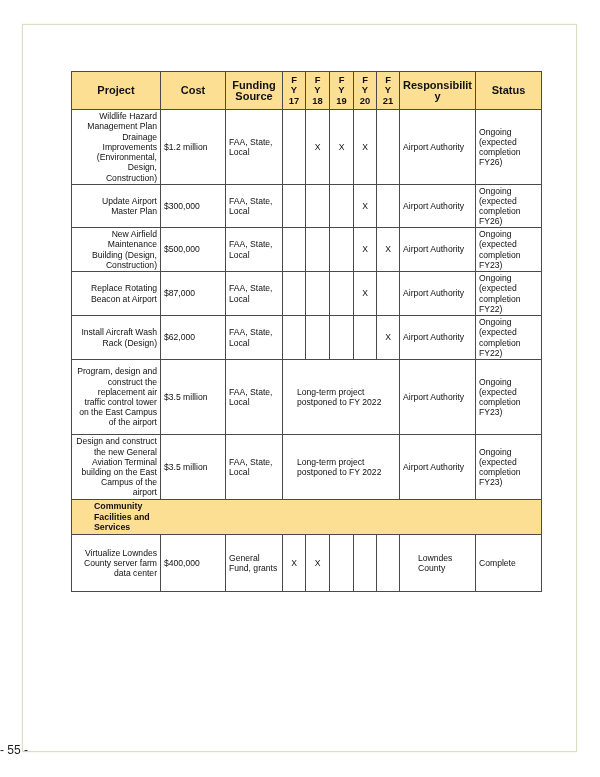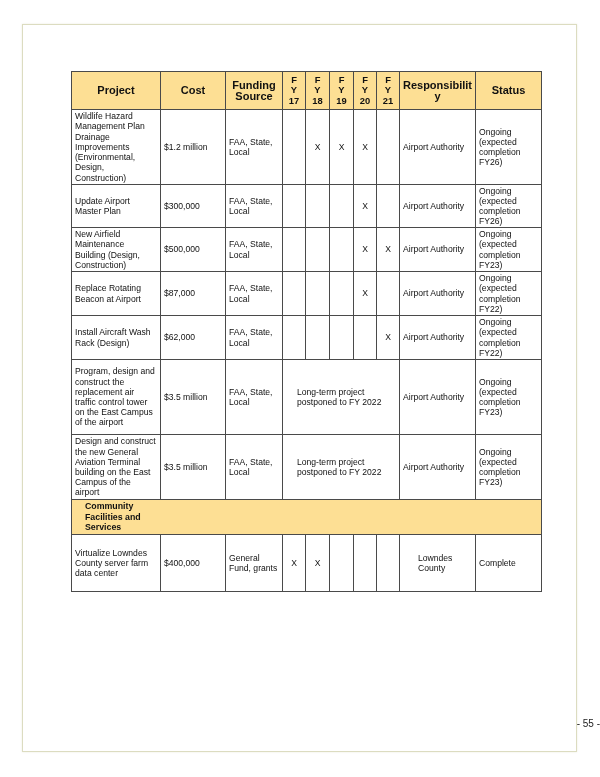--- a/index.html
+++ b/index.html
@@ -8,26 +8,26 @@
   .page-frame { position: absolute; left: 22px; top: 24px; width: 555px; height: 728px;
                 border: 1px solid #dcdcc0; box-shadow: 0 0 2px #ecece0; box-sizing: border-box; }
   table.cip { position: absolute; left: 71px; top: 71px; width: 470px;
               border-collapse: collapse; table-layout: fixed; }
   table.cip td, table.cip th { border: 1px solid #4a4a4a; font-size: 8.6px; line-height: 10.2px;
               padding: 0 3px; vertical-align: middle; }
   table.cip th { background: #fddf94; font-weight: bold; font-size: 11px; line-height: 11px;
               text-align: center; padding: 0 1px; }
   table.cip th.fy { font-size: 9.4px; line-height: 10.6px; }
   table.cip tr.head { height: 38px; }
-  td.proj { text-align: left; padding-left: 5px; }
+  td.proj { text-align: right; padding-left: 5px; }
   td.c { }
   td.mark { text-align: center; font-size: 9px; }
-  tr.section td { background: #fddf94; font-weight: bold; font-size: 8.8px; line-height: 10.4px; padding-left: 13px; }
-  .page-number { position: absolute; top: 718px; left: 0; width: 600px; text-align: right;
-                 font-size: 10px; color: #222; }
+  tr.section td { background: #fddf94; font-weight: bold; font-size: 8.8px; line-height: 10.4px; padding-left: 22px; }
+  .page-number { position: absolute; top: 743px; left: 0; width: 600px; text-align: left;
+                 font-size: 12px; color: #222; }
 </style>
 </head>
 <body>
 
 <div class="page-frame"></div>
 
 <table class="cip">
   <colgroup>
     <col style="width:89px">
       <col style="width:65px">

